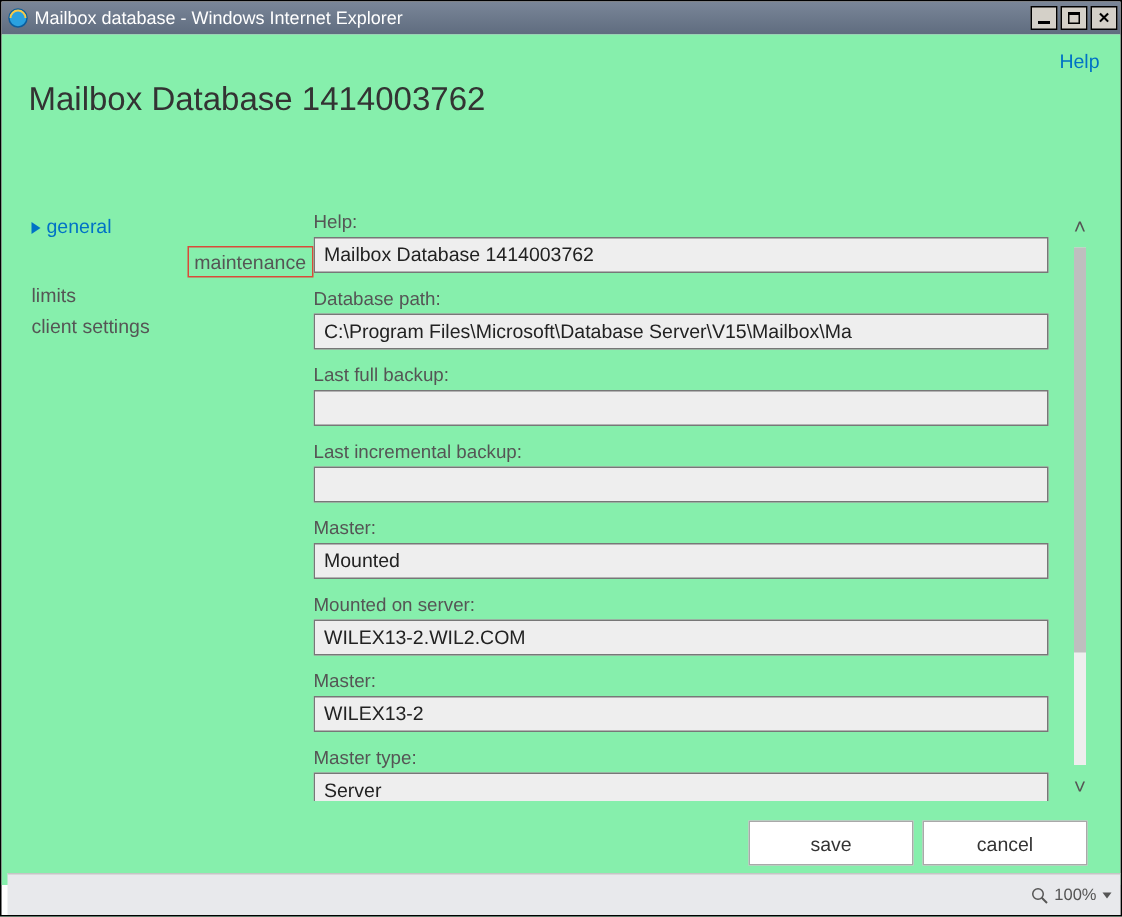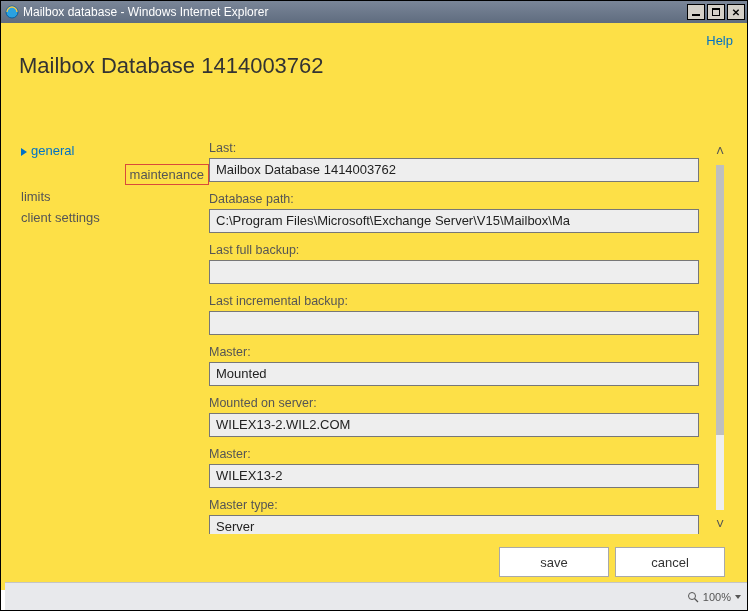--- a/index.html
+++ b/index.html
@@ -4,21 +4,21 @@
 <style>
   * { box-sizing: border-box; margin: 0; padding: 0; }
   body { font-family: "Segoe UI", Tahoma, sans-serif; font-size: 13px; background: #fff; width: 748px; height: 611px; border: 1px solid #000; position: relative; overflow: hidden; }
   .titlebar { height: 22px; background: linear-gradient(#7a8698, #5f6c7f); color: #fff; display: flex; align-items: center; padding: 0 2px 0 4px; font-size: 12px; }
   .titlebar .ie-icon { display: inline-flex; margin-right: 4px; }
   .titlebar .title { flex: 1; }
   .winbtns { display: flex; }
   .winbtn { width: 18px; height: 16px; background: #d4d0c8; border: 1px solid #000; margin-left: 2px; display: flex; align-items: center; justify-content: center; font-weight: bold; font-size: 10px; font-family: sans-serif; color: #000; }
   .winbtn .min-glyph { width: 8px; border-top: 2px solid #000; margin-top: 6px; }
   .winbtn .max-glyph { width: 8px; height: 8px; border: 1px solid #000; border-top: 2px solid #000; }
-  .client { position: absolute; top: 22px; left: 0; right: 0; bottom: 20px; background: #fde047; padding: 14px 18px 0 18px; display: flex; flex-direction: column; }
+  .client { position: absolute; top: 22px; left: 0; right: 0; bottom: 20px; background: #86efac; padding: 14px 18px 0 18px; display: flex; flex-direction: column; }
   .help { position: absolute; top: 10px; right: 14px; color: #0072c6; font-size: 13px; cursor: pointer; }
   .page-title { font-size: 22px; font-weight: 300; color: #333; margin: 16px 0 22px 0; }
   .body-row { flex: 1; display: flex; min-height: 0; margin-top: 40px; }
   .sidebar { width: 190px; flex-shrink: 0; }
   .navitem { padding: 2px 0 4px 2px; font-size: 13px; color: #555; cursor: pointer; }
   .navitem.active { color: #0072c6; }
   .navitem.active .tri { display: inline-block; width: 0; height: 0; border-top: 4px solid transparent; border-bottom: 4px solid transparent; border-left: 6px solid #0072c6; margin-right: 4px; vertical-align: middle; }
   .navitem.highlight { border: 1px solid #d94b3a; padding: 2px 4px; display: inline-block; }
   .content-wrap { flex: 1; position: relative; display: flex; min-height: 0; }
   .content { flex: 1; overflow: hidden; padding-right: 6px; }
@@ -74,25 +74,25 @@
       <div class="navitem">
         <span>limits</span>
       </div>
       <div class="navitem">
         <span>client settings</span>
       </div>
     </div>
 
     <div class="content-wrap">
       <div class="content">
-        <div class="field-label">Last:</div>
+        <div class="field-label">Help:</div>
         <div class="field-val">Mailbox Database 1414003762</div>
 
         <div class="field-label">Database path:</div>
-        <div class="field-val">C:\Program Files\Microsoft\Exchange Server\V15\Mailbox\Ma</div>
+        <div class="field-val">C:\Program Files\Microsoft\Database Server\V15\Mailbox\Ma</div>
 
         <div class="field-label">Last full backup:</div>
         <div class="field-val"></div>
 
         <div class="field-label">Last incremental backup:</div>
         <div class="field-val"></div>
 
         <div class="field-label">Master:</div>
         <div class="field-val">Mounted</div>
 

